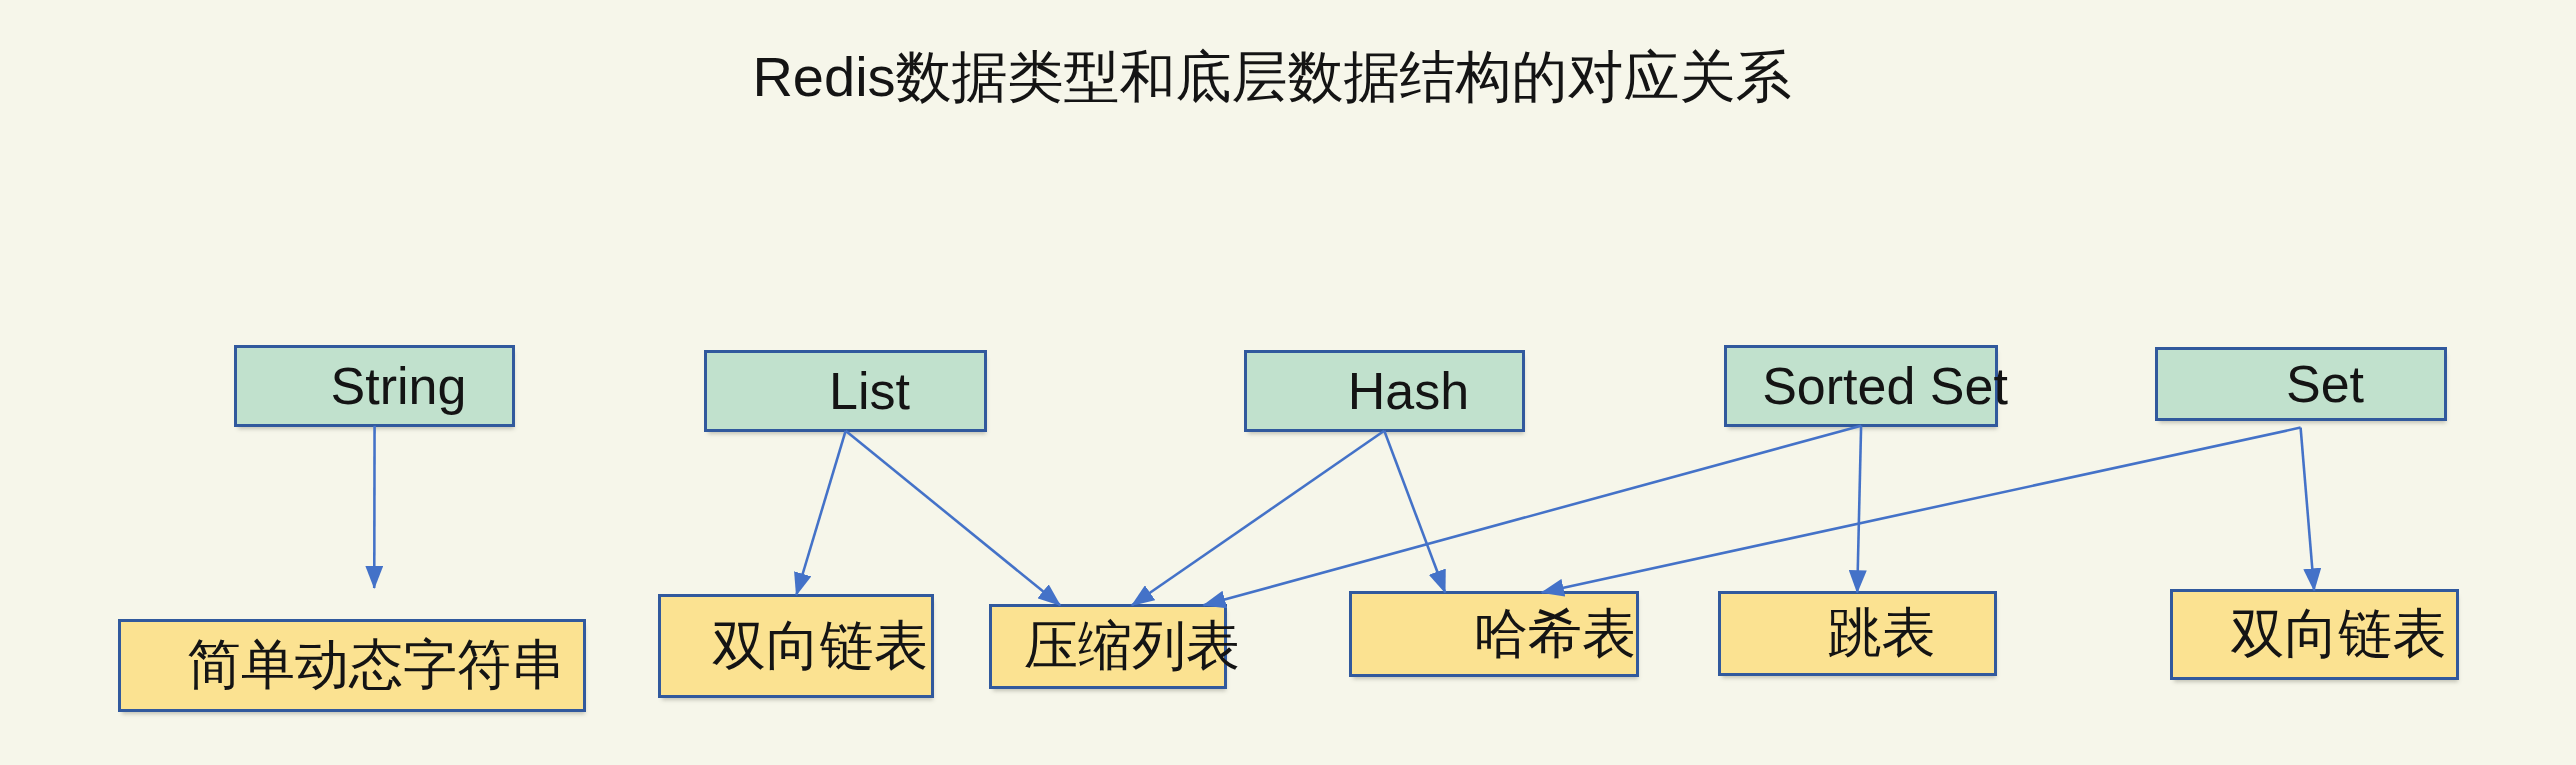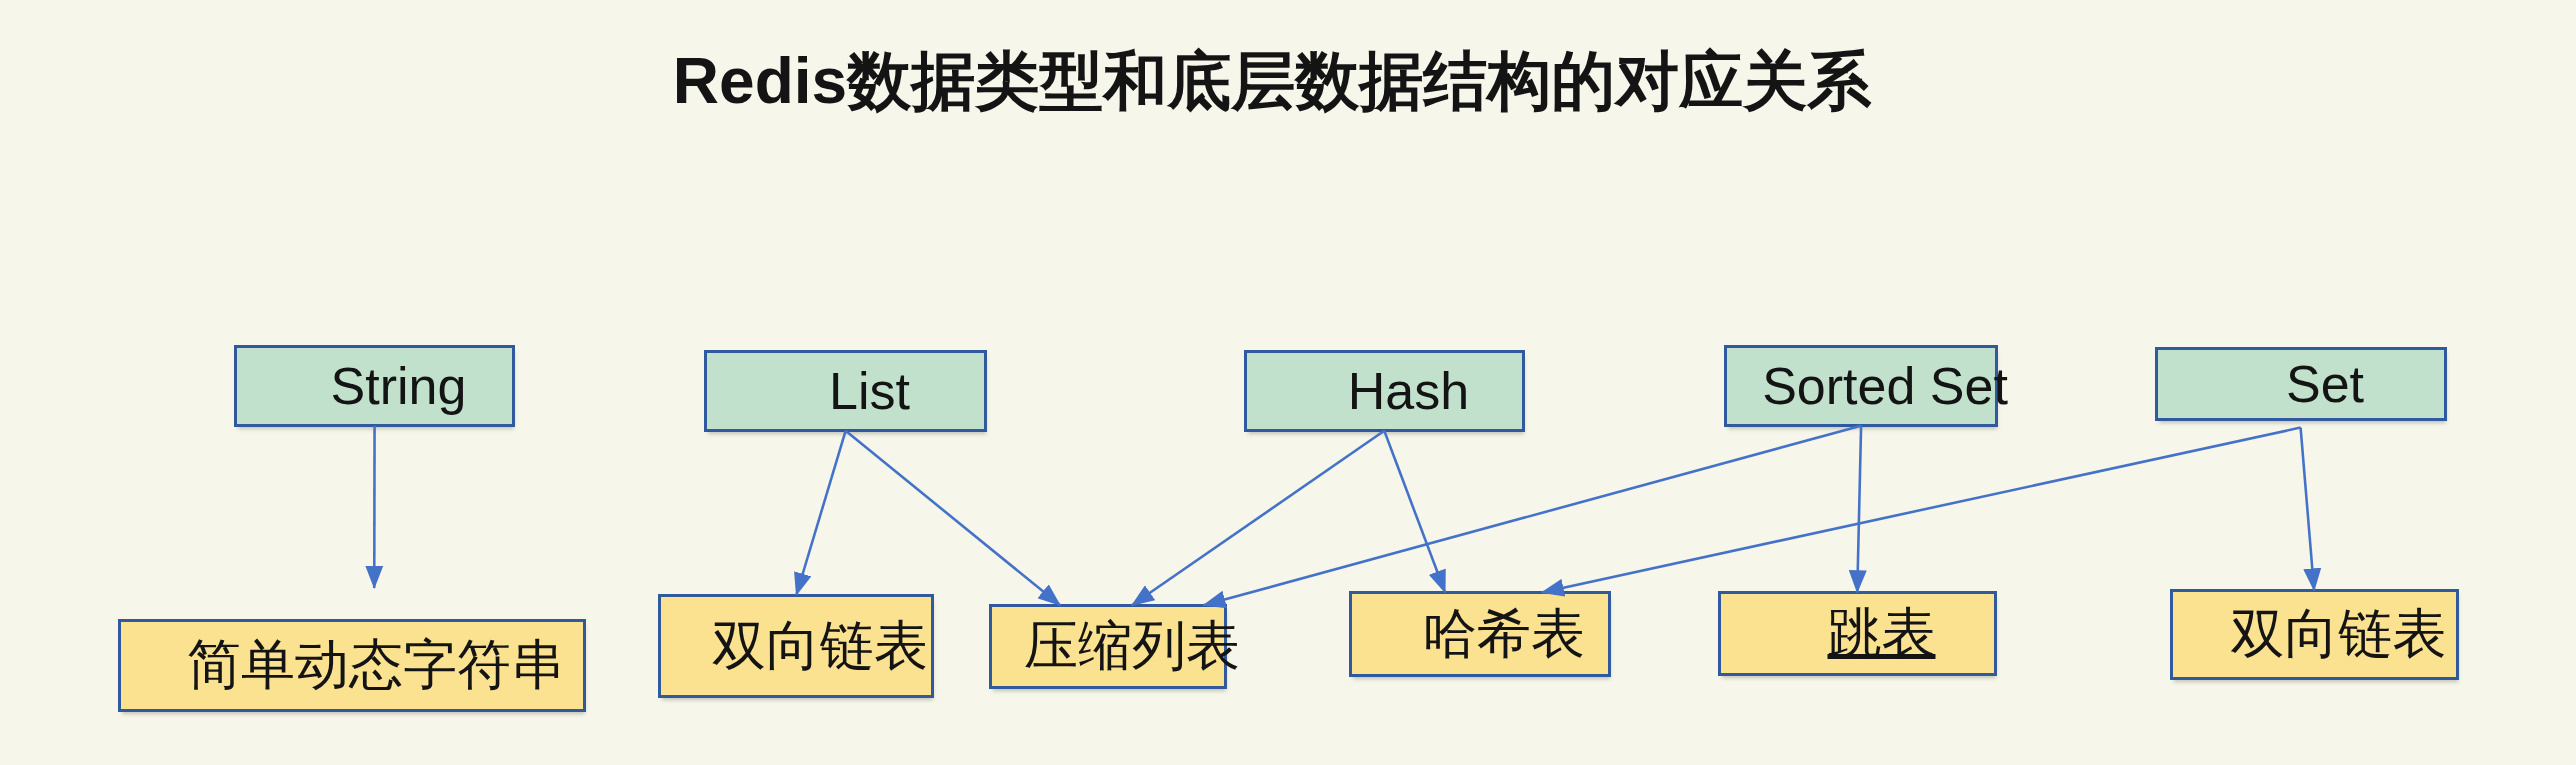--- a/index.html
+++ b/index.html
@@ -13,25 +13,24 @@
     height: 765px;
     background: var(--background, #f6f6ea);
     overflow: hidden;
   }
   .diagram-title {
     position: absolute;
     top: 46px;
     left: 0;
     width: 2544px;
     text-align: center;
-    font-size: 64px;
+    font-size: 56px;
     line-height: 1.1;
     color: var(--text, #141414);
     white-space: nowrap;
-    font-weight: bold;
   }
   .node {
     position: absolute;
     box-sizing: border-box;
     border: 3.2px solid var(--box-border, #31599d);
     display: flex;
     align-items: center;
     justify-content: center;
     color: var(--text, #141414);
     box-shadow: 1.3px 4.5px 3.9px -2.6px rgba(100, 100, 85, 0.35);
@@ -85,24 +84,24 @@
 
   <div class="node struct" style="left:118px; top:587px; width:468px; height:93px;margin-top:32px;">
     <span>简单动态字符串</span>
   </div>
   <div class="node struct" style="left:658px; top:594px; width:276px; height:104px;">
     <span>双向链表</span>
   </div>
   <div class="node struct" style="left:989px; top:604px; width:238px; height:85px;">
     <span>压缩列表</span>
   </div>
-  <div class="node struct" style="left:1349px; top:591px; width:262px; height:86px;">
+  <div class="node struct" style="left:1349px; top:591px; width:290px; height:86px;justify-content:flex-end;">
     <span>哈希表</span>
   </div>
-  <div class="node struct" style="left:1718px; top:591px; width:279px; height:85px;text-decoration:underline;">
+  <div class="node struct" style="left:1718px; top:591px; width:279px; height:85px;">
     <span>跳表</span>
   </div>
   <div class="node struct" style="left:2170px; top:589px; width:289px; height:91px;">
     <span>双向链表</span>
   </div>
 
   <svg id="edges-layer" viewBox="0 0 4000 1188" xmlns="http://www.w3.org/2000/svg">
     <defs>
       <marker id="arrowhead" markerWidth="9" markerHeight="7" refX="8.6" refY="3.5" orient="auto">
         <path d="M0,0 L9,3.5 L0,7 Z"></path>

